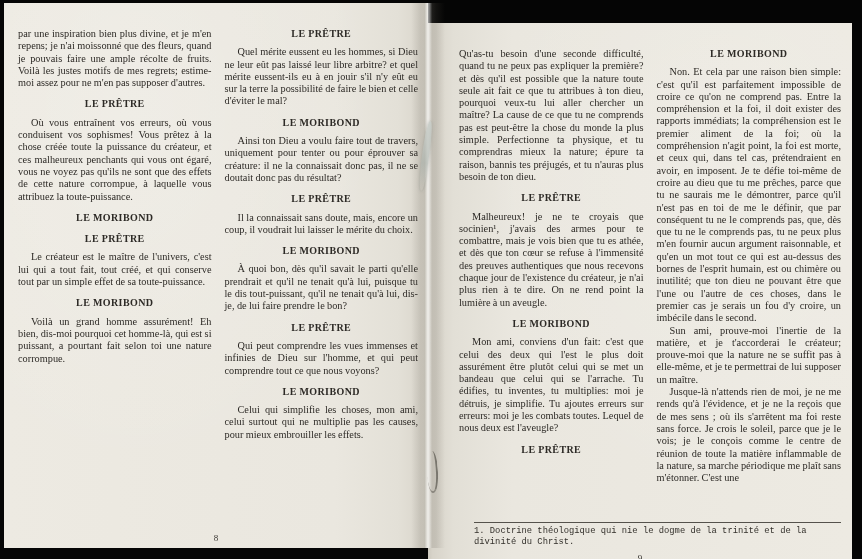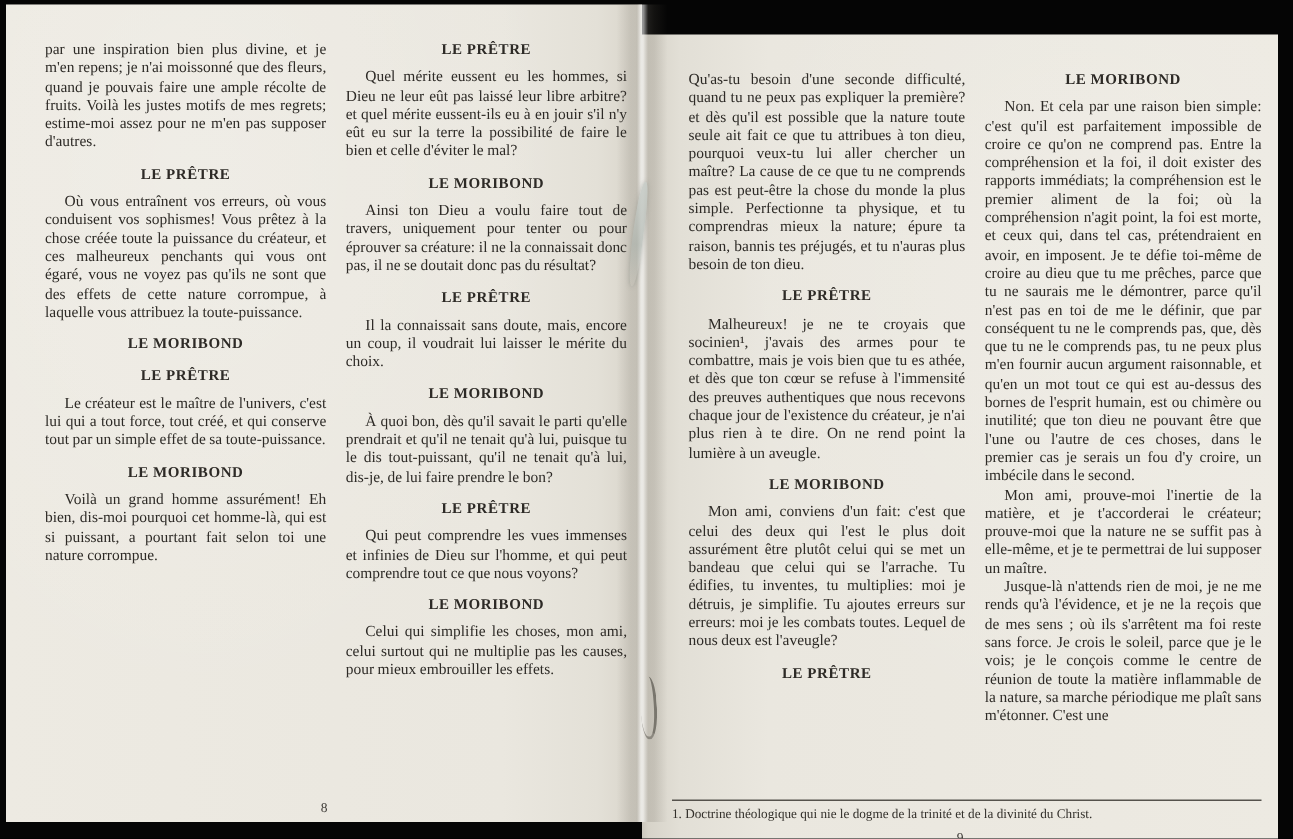--- a/index.html
+++ b/index.html
@@ -7,40 +7,40 @@
        font-family:"Liberation Serif","DejaVu Serif",serif;}
   .frame{box-sizing:border-box;width:862px;height:559px;background:#050505;
          padding:3px 10px 11px 4px;}
   .spread{position:relative;width:100%;height:100%;display:flex;}
   .page{position:relative;box-sizing:border-box;width:50%;height:100%;
         color:#2d2a26;}
   .page-left{
     background:
       radial-gradient(ellipse at 30% 20%, rgba(255,255,255,0.18), rgba(255,255,255,0) 60%),
       linear-gradient(90deg,#edeae2 0%,#eae7df 78%,#e3e0d7 93%,#d9d5cb 99%,#cfccc2 100%);
-    padding:25px 10px 0 26px;
+    padding:25px 10px 0 14px;
   }
   .page-right{
     background:
       radial-gradient(ellipse at 70% 30%, rgba(255,255,255,0.15), rgba(255,255,255,0) 60%),
       linear-gradient(270deg,#edeae2 0%,#eae7df 80%,#e2dfd6 94%,#d7d3c9 99%,#ccc8be 100%);
     padding:25px 11px 0 31px;
     margin-top:20px;
   }
   .cols{display:flex;gap:13px;align-items:flex-start;}
   .col{flex:1;font-size:10.3px;line-height:12.3px;text-align:justify;
        hyphens:auto;-webkit-hyphens:auto;word-spacing:-0.2px;}
   .col p{margin:0;}
   .col p.indent{text-indent:13px;}
   .speaker{font-weight:bold;text-align:center;font-size:10px;
            letter-spacing:0.4px;margin:9px 0 6px;text-indent:0;}
   .col .speaker:first-child{margin-top:0;}
   .pagenum{position:absolute;bottom:5px;left:0;width:100%;text-align:center;
            font-size:9px;color:#3a3733;}
-  .footnote-area{position:absolute;left:20px;right:11px;bottom:20px;}
+  .footnote-area{position:absolute;left:46px;right:11px;bottom:20px;font-family:Liberation Mono, monospace;}
   .footnote-rule{border-top:1px solid #55524c;margin-bottom:3px;}
   .footnote-text{font-size:8.8px;line-height:11px;color:#33302b;}
   .gutter{position:absolute;top:0;bottom:0;left:calc(50% - 17px);width:34px;
           pointer-events:none;
           background:linear-gradient(90deg,
             rgba(90,85,75,0) 0%,
             rgba(90,85,75,0.16) 28%,
             rgba(120,115,105,0.22) 40%,
             rgba(255,255,255,0.55) 48%,
             rgba(255,255,255,0.6) 52%,
@@ -63,21 +63,21 @@
   <div class="spread">
 
     <section class="page page-left" lang="fr">
       <div class="cols">
         <div class="col">
             <p class="noindent">par une inspiration bien plus divine, et je m'en repens; je n'ai moissonné que des fleurs, quand je pouvais faire une ample récolte de fruits. Voilà les justes motifs de mes regrets; estime-moi assez pour ne m'en pas supposer d'autres.</p>
             <h3 class="speaker">LE PRÊTRE</h3>
             <p class="indent">Où vous entraînent vos erreurs, où vous conduisent vos sophismes! Vous prêtez à la chose créée toute la puissance du créateur, et ces malheureux penchants qui vous ont égaré, vous ne voyez pas qu'ils ne sont que des effets de cette nature corrompue, à laquelle vous attribuez la toute-puissance.</p>
             <h3 class="speaker">LE MORIBOND</h3>
             <h3 class="speaker">LE PRÊTRE</h3>
-            <p class="indent">Le créateur est le maître de l'univers, c'est lui qui a tout force, tout créé, et qui conserve tout par un simple effet de sa toute-puissance.</p>
+            <p class="indent">Le créateur est le maître de l'univers, c'est lui qui a tout fait, tout créé, et qui conserve tout par un simple effet de sa toute-puissance.</p>
             <h3 class="speaker">LE MORIBOND</h3>
             <p class="indent">Voilà un grand homme assurément! Eh bien, dis-moi pourquoi cet homme-là, qui est si puissant, a pourtant fait selon toi une nature corrompue.</p>
           </div>
         <div class="col">
             <h3 class="speaker">LE PRÊTRE</h3>
             <p class="indent">Quel mérite eussent eu les hommes, si Dieu ne leur eût pas laissé leur libre arbitre? et quel mérite eussent-ils eu à en jouir s'il n'y eût eu sur la terre la possibilité de faire le bien et celle d'éviter le mal?</p>
             <h3 class="speaker">LE MORIBOND</h3>
             <p class="indent">Ainsi ton Dieu a voulu faire tout de travers, uniquement pour tenter ou pour éprouver sa créature: il ne la connaissait donc pas, il ne se doutait donc pas du résultat?</p>
             <h3 class="speaker">LE PRÊTRE</h3>
             <p class="indent">Il la connaissait sans doute, mais, encore un coup, il voudrait lui laisser le mérite du choix.</p>
@@ -98,21 +98,21 @@
             <p class="noindent">Qu'as-tu besoin d'une seconde difficulté, quand tu ne peux pas expliquer la première? et dès qu'il est possible que la nature toute seule ait fait ce que tu attribues à ton dieu, pourquoi veux-tu lui aller chercher un maître? La cause de ce que tu ne comprends pas est peut-être la chose du monde la plus simple. Perfectionne ta physique, et tu comprendras mieux la nature; épure ta raison, bannis tes préjugés, et tu n'auras plus besoin de ton dieu.</p>
             <h3 class="speaker">LE PRÊTRE</h3>
             <p class="indent">Malheureux! je ne te croyais que socinien¹, j'avais des armes pour te combattre, mais je vois bien que tu es athée, et dès que ton cœur se refuse à l'immensité des preuves authentiques que nous recevons chaque jour de l'existence du créateur, je n'ai plus rien à te dire. On ne rend point la lumière à un aveugle.</p>
             <h3 class="speaker">LE MORIBOND</h3>
             <p class="indent">Mon ami, conviens d'un fait: c'est que celui des deux qui l'est le plus doit assurément être plutôt celui qui se met un bandeau que celui qui se l'arrache. Tu édifies, tu inventes, tu multiplies: moi je détruis, je simplifie. Tu ajoutes erreurs sur erreurs: moi je les combats toutes. Lequel de nous deux est l'aveugle?</p>
             <h3 class="speaker">LE PRÊTRE</h3>
           </div>
         <div class="col">
             <h3 class="speaker">LE MORIBOND</h3>
             <p class="indent">Non. Et cela par une raison bien simple: c'est qu'il est parfaitement impossible de croire ce qu'on ne comprend pas. Entre la compréhension et la foi, il doit exister des rapports immédiats; la compréhension est le premier aliment de la foi; où la compréhension n'agit point, la foi est morte, et ceux qui, dans tel cas, prétendraient en avoir, en imposent. Je te défie toi-même de croire au dieu que tu me prêches, parce que tu ne saurais me le démontrer, parce qu'il n'est pas en toi de me le définir, que par conséquent tu ne le comprends pas, que, dès que tu ne le comprends pas, tu ne peux plus m'en fournir aucun argument raisonnable, et qu'en un mot tout ce qui est au-dessus des bornes de l'esprit humain, est ou chimère ou inutilité; que ton dieu ne pouvant être que l'une ou l'autre de ces choses, dans le premier cas je serais un fou d'y croire, un imbécile dans le second.</p>
-            <p class="indent">Mon ami, prouve-moi l'inertie de la matière, et je t'accorderai le créateur; prouve-moi que la nature ne se suffit pas à elle-même, et je te permettrai de lui supposer un maître.</p>
+            <p class="indent">Sun ami, prouve-moi l'inertie de la matière, et je t'accorderai le créateur; prouve-moi que la nature ne se suffit pas à elle-même, et je te permettrai de lui supposer un maître.</p>
             <p class="indent">Jusque-là n'attends rien de moi, je ne me rends qu'à l'évidence, et je ne la reçois que de mes sens ; où ils s'arrêtent ma foi reste sans force. Je crois le soleil, parce que je le vois; je le conçois comme le centre de réunion de toute la matière inflammable de la nature, sa marche périodique me plaît sans m'étonner. C'est une</p>
           </div>
       </div>
       <div class="footnote-area">
         <div class="footnote-rule"></div>
         <div class="footnote-text">1. Doctrine théologique qui nie le dogme de la trinité et de la divinité du Christ.</div>
       </div>
       <div class="pagenum">9</div>
     </section>
 

